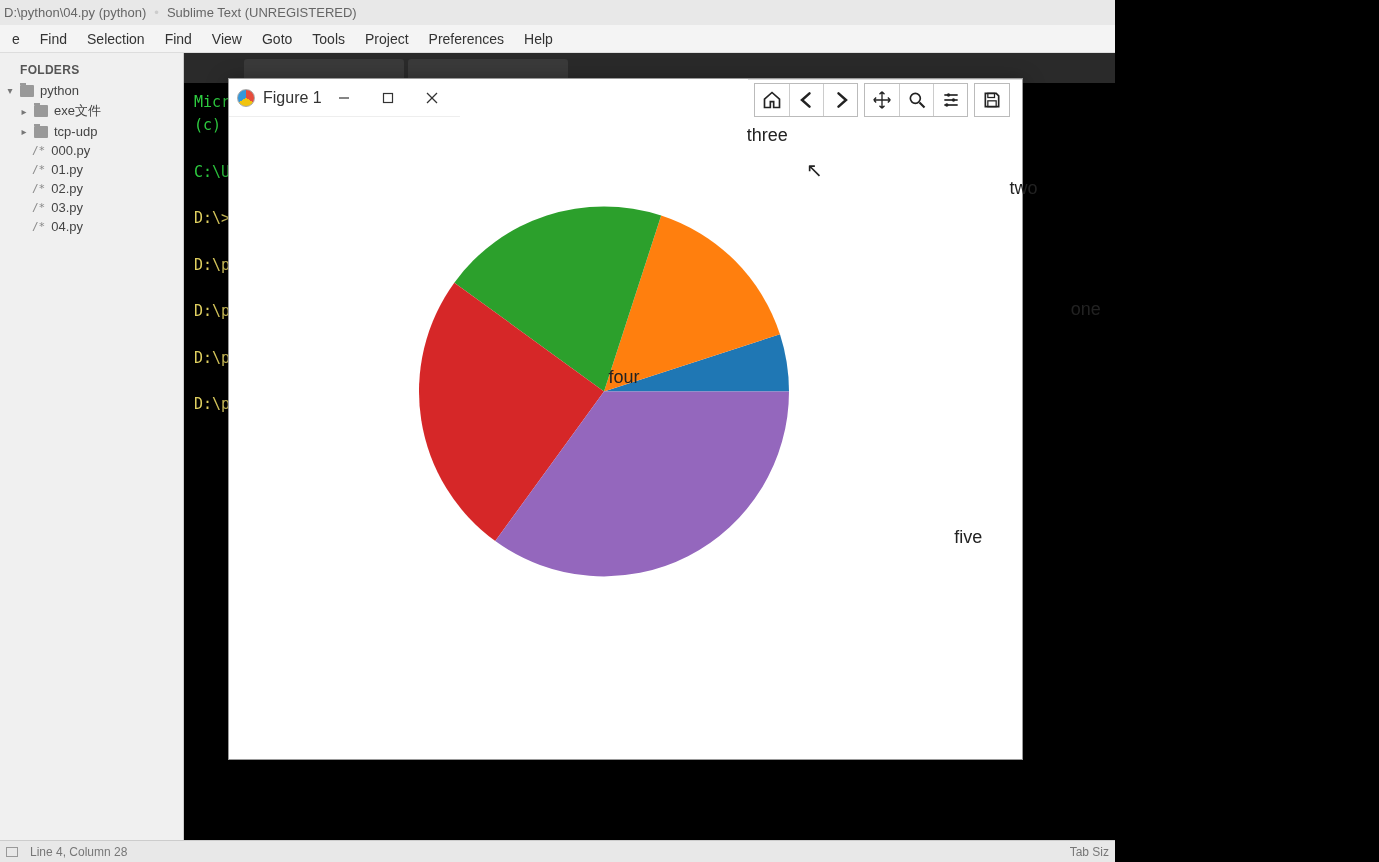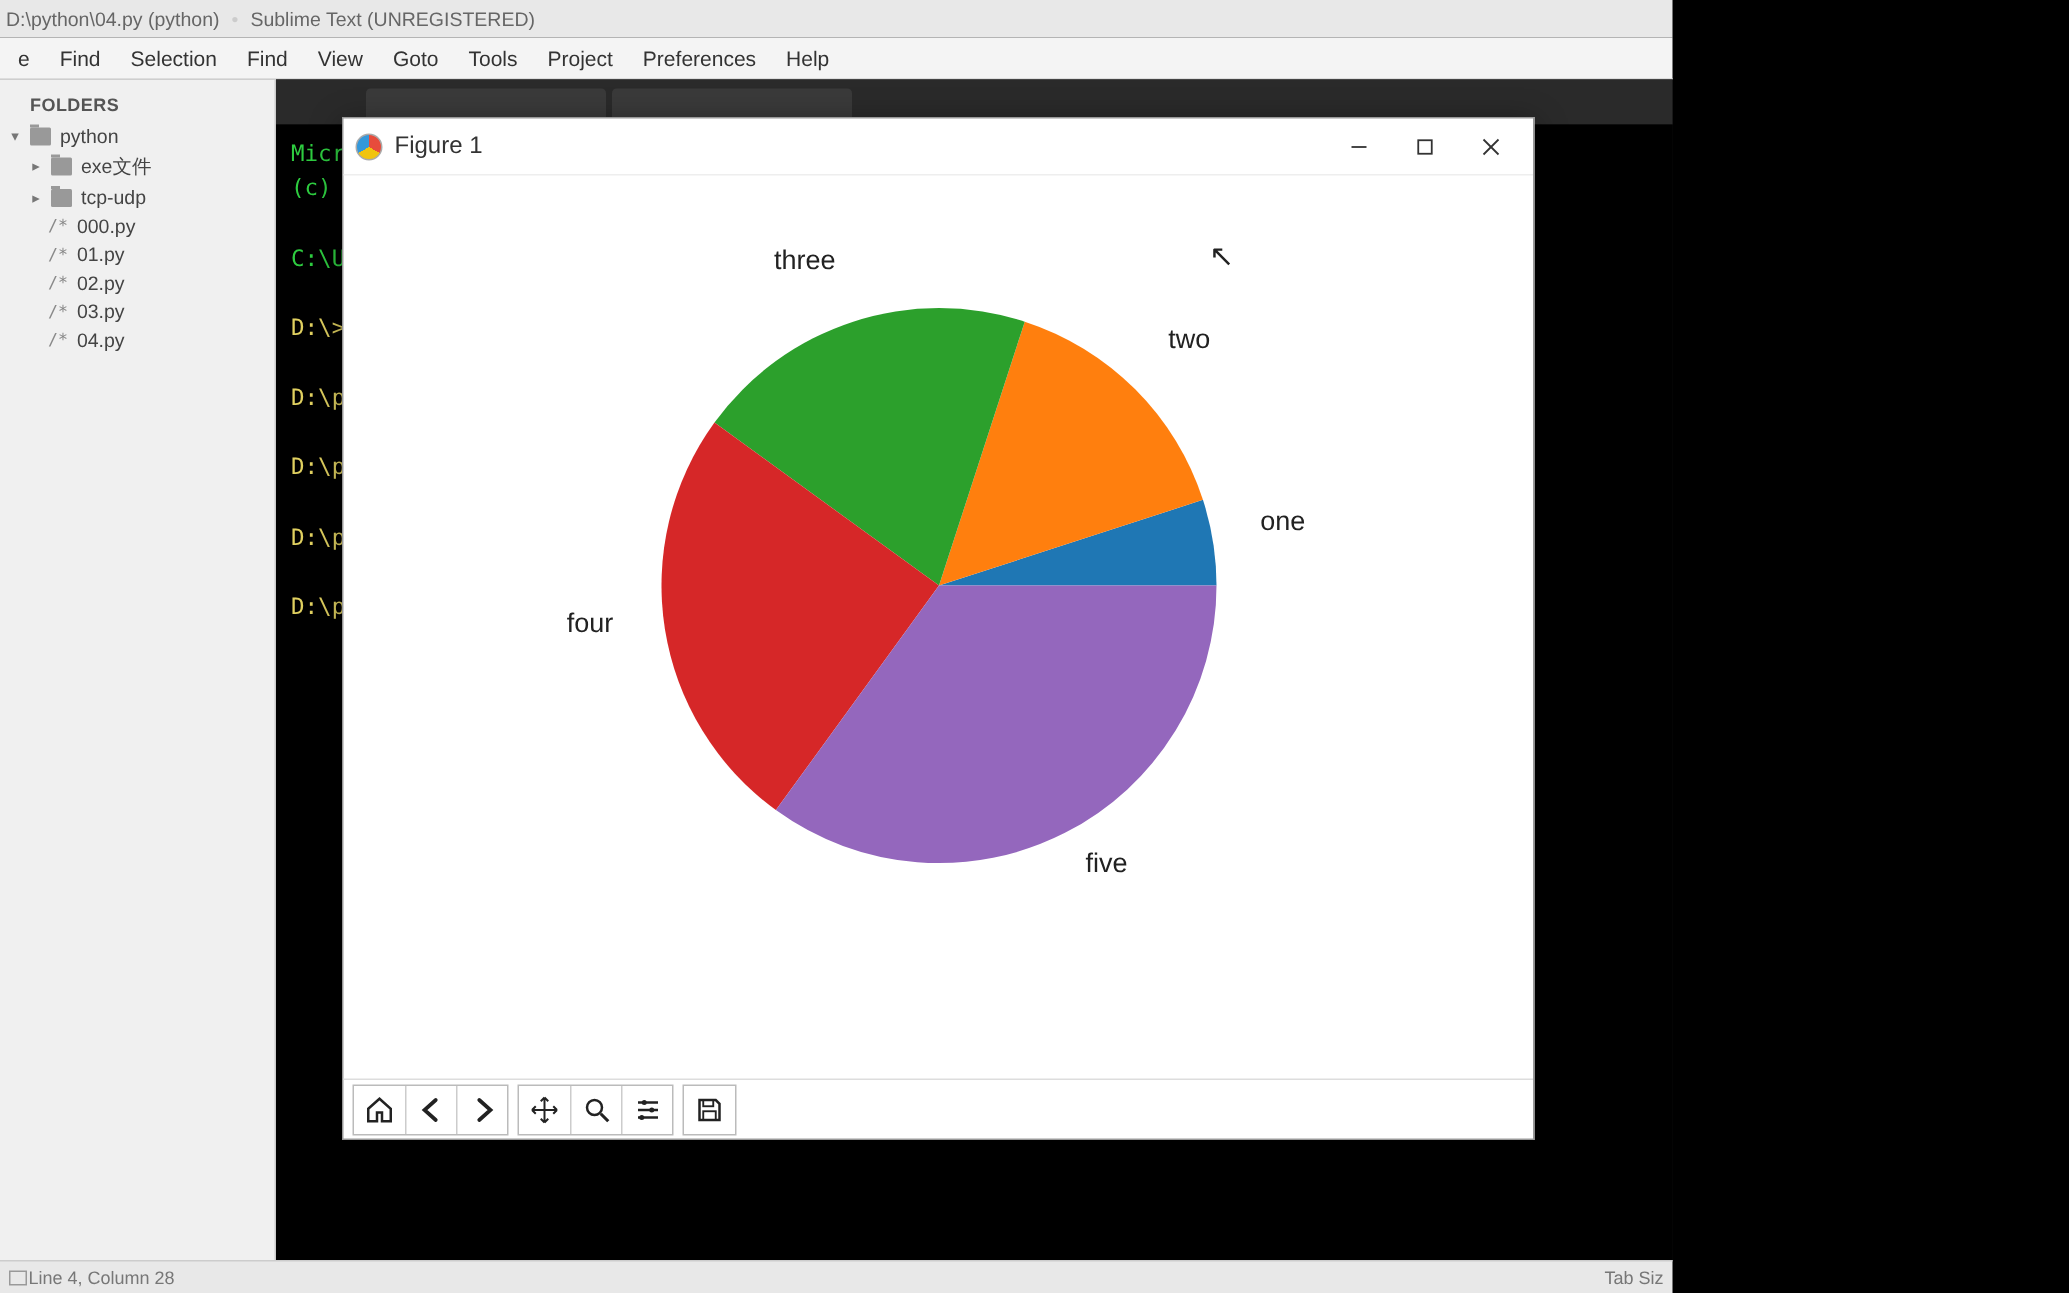--- a/index.html
+++ b/index.html
@@ -26,25 +26,25 @@
   .tree-item.indent-2 { padding-left: 32px; }
   
   .editor-area { flex: 1; background: #101010; position: relative; }
   .tab-strip { height: 30px; background: #2a2a2a; display: flex; align-items: flex-end; padding-left: 60px; gap: 4px; }
   .tab-strip .tabish { width: 160px; height: 24px; background: #3a3a3a; border-radius: 3px 3px 0 0; }
   .term { position: absolute; top: 30px; left: 0; right: 0; bottom: 0; background: #000; padding: 8px 10px; font-family: "Consolas", monospace; font-size: 15px; line-height: 1.55; }
   .term .g { color: #2ecc40; }
   .term .y { color: #e0d060; }
   
   .status-bar { position: absolute; bottom: 0; left: 0; right: 0; height: 22px; background: #e8e8e8; color: #777; font-size: 12px; display: flex; align-items: center; padding: 0 6px; justify-content: space-between; border-top: 1px solid #ccc; }
-  .status-left { display:flex; align-items:center; gap:1px; }
+  .status-left { display:flex; align-items:center; gap:12px; }
   .status-ic { width: 12px; height: 10px; border: 1px solid #999; }
   
   
-  .fig-window { position: absolute; top: 78px; left: 228px; width: 795px; height: 682px; background: #fff; border: 1px solid #999; box-shadow: 0 4px 20px rgba(0,0,0,.4); display: flex; flex-direction: column; }
+  .fig-window { position: absolute; top: 78px; left: 228px; width: 795px; height: 682px; background: #fff; border: 1px solid #999; box-shadow: 0 4px 20px rgba(0,0,0,.4); display: flex; flex-direction: row; }
   .fig-titlebar { height: 38px; display: flex; align-items: center; padding: 0 6px 0 8px; border-bottom: 1px solid #eee; }
   .fig-icon { width: 18px; height: 18px; border-radius: 50%; background: conic-gradient(#e74c3c 0 120deg,#f1c40f 120deg 240deg,#3498db 240deg 360deg); margin-right: 8px; border: 1px solid #aaa; }
   .fig-title { font-size: 16px; color: #333; flex: 1; }
   .win-btn { width: 44px; height: 30px; display:flex; align-items:center; justify-content:center; color:#333; cursor:pointer; }
   .fig-body { flex: 1; position: relative; }
   .pie-svg { position: absolute; top: 50%; left: 50%; transform: translate(-50%,-56%); }
   .pie-label { position: absolute; font-size: 18px; color: #222; font-weight: 500; }
   .watermark { position:absolute; right: 150px; bottom: 4px; font-size: 48px; color: rgba(180,180,180,.35); font-family: "Microsoft YaHei", sans-serif; pointer-events:none; }
   .fig-toolbar { height: 40px; border-top: 1px solid #ddd; display: flex; align-items: center; padding: 0 6px; gap: 0; }
   .tb-grp { display:flex; border: 1px solid #bbb; margin-right: 6px; }

